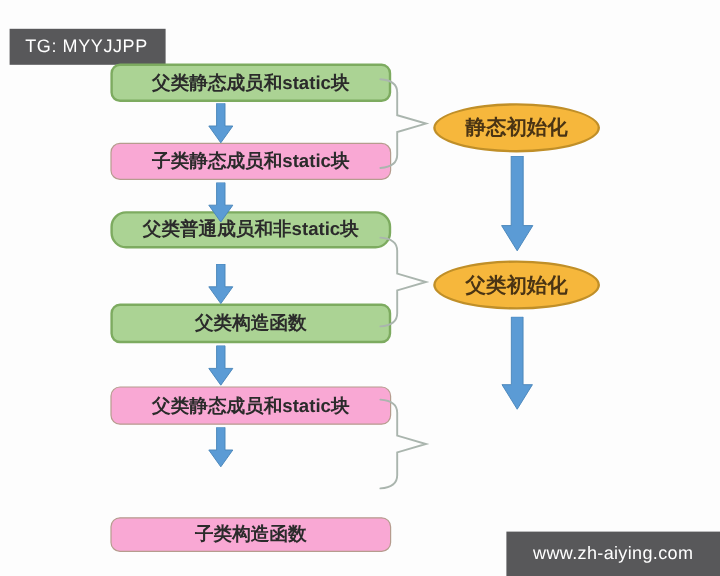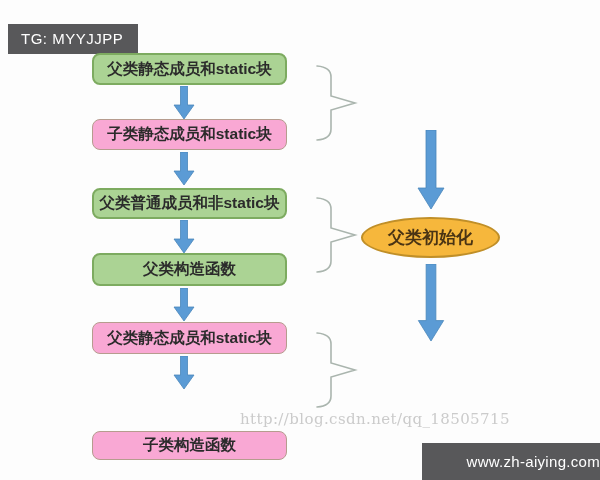--- a/index.html
+++ b/index.html
@@ -10,34 +10,34 @@
   .canvas{position:relative;width:600px;height:480px;background:#fdfdfd;overflow:hidden;}
 
   .banner-top{
     position:absolute;left:8px;top:24px;width:130px;height:30px;
     background:#58585a;color:#ffffff;font-size:15px;line-height:30px;
     padding-left:13px;box-sizing:border-box;letter-spacing:.5px;
   }
   .banner-bottom{
     position:absolute;right:0;bottom:0;width:178px;height:37px;
     background:#58585a;color:#ffffff;font-size:15px;line-height:37px;
-    text-align:right;letter-spacing:.3px;
+    text-align:center;letter-spacing:.3px;
   }
 
   .fbox{
-    position:absolute;left:92px;width:195px;height:32px;border-radius:8px;
+    position:absolute;left:92px;width:234px;height:32px;border-radius:8px;
     display:flex;align-items:center;justify-content:center;
     font-size:15.5px;font-weight:600;color:#2b2b2b;box-sizing:border-box;
     white-space:nowrap;
   }
   .fbox.green{background:#abd394;border:2px solid #7dab60;}
   .fbox.peach{background:#f9a8d4;border:1.5px solid #b69c8e;}
   .b1{top:53px;}
   .b2{top:119px;height:31px;}
-  .b3{top:188px;height:31px;}
+  .b3{top:176px;height:31px;border-radius:13px;}
   .b4{top:253px;height:33px;}
   .b5{top:322px;height:32px;}
   .b6{top:392px;height:29px;margin-top:39px;}
 
   .sarrow{position:absolute;left:172px;width:24px;height:34px;}
   .sa1{top:86px;}  .sa2{top:152px;} .sa3{top:220px;}
   .sa4{top:288px;} .sa5{top:356px;}
 
   .brace{position:absolute;left:313px;width:46px;height:80px;}
   .br1{top:63px;} .br2{top:195px;} .br3{top:329px;height:82px;}
@@ -94,26 +94,26 @@
   <svg class="brace br1" viewBox="0 0 46 80">
     <path d="M4,3 Q18,4 18,14 L18,33 L42,40 L18,47 L18,66 Q18,76 4,77" fill="none" stroke="#aab5ae" stroke-width="1.6" stroke-linecap="round"></path>
   </svg>
   <svg class="brace br2" viewBox="0 0 46 80">
     <path d="M4,3 Q18,4 18,14 L18,33 L42,40 L18,47 L18,66 Q18,76 4,77" fill="none" stroke="#aab5ae" stroke-width="1.6" stroke-linecap="round"></path>
   </svg>
   <svg class="brace br3" viewBox="0 0 46 80">
     <path d="M4,3 Q18,4 18,14 L18,33 L42,40 L18,47 L18,66 Q18,76 4,77" fill="none" stroke="#aab5ae" stroke-width="1.6" stroke-linecap="round"></path>
   </svg>
 
+  <div class="ellipse e1">静态初始化</div>
   <div class="ellipse e2">父类初始化</div>
 
   <svg class="barrow ba1" viewBox="0 0 30 80">
     <polygon points="10,0 20,0 20,58 28,58 15,79 2,58 10,58" fill="#5b9bd5" stroke="#4a86ba" stroke-width="0.8"></polygon>
   </svg>
   <svg class="barrow ba2" viewBox="0 0 30 80">
     <polygon points="10,0 20,0 20,58 28,58 15,79 2,58 10,58" fill="#5b9bd5" stroke="#4a86ba" stroke-width="0.8"></polygon>
   </svg>
 
-  <div class="watermark">http://blog.csdn.net/qq_18505715</div>
 
   <div class="banner-bottom">www.zh-aiying.com</div>
 
 </div>
 
 </body></html>

